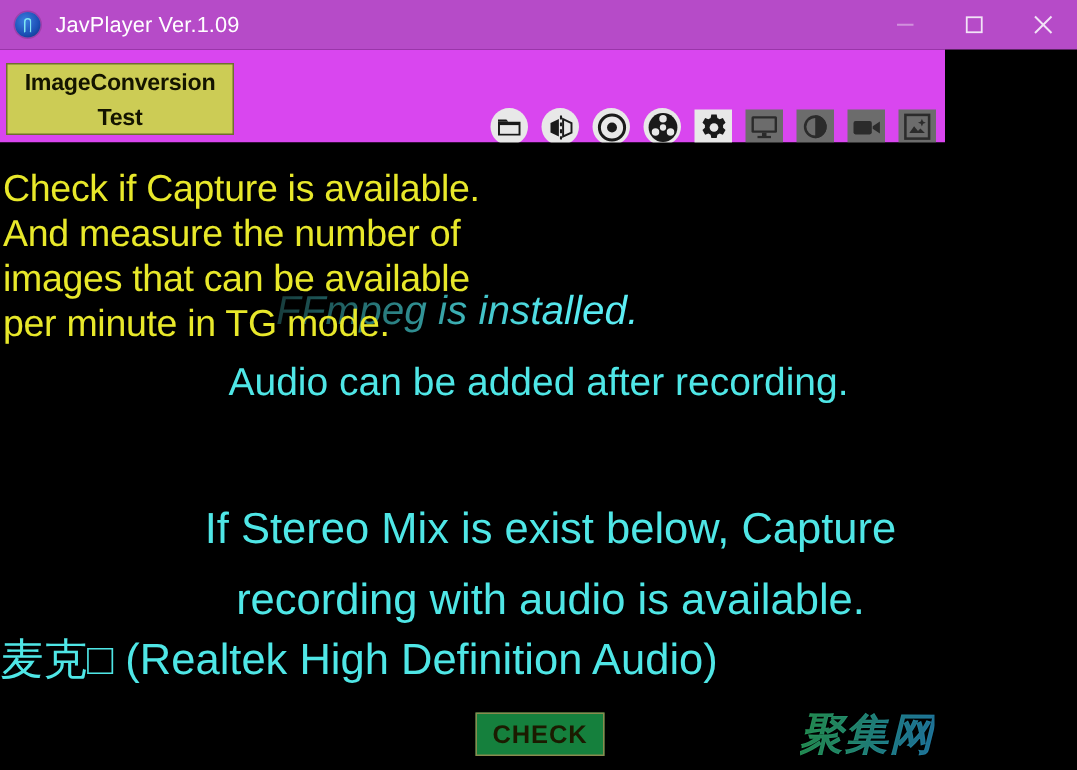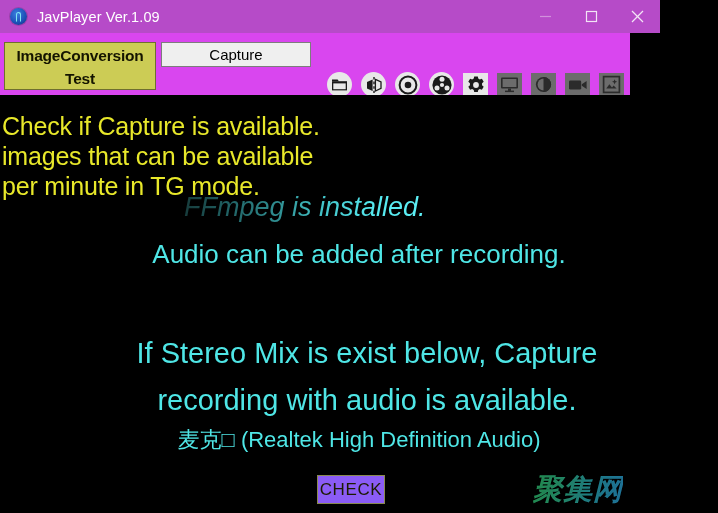--- a/index.html
+++ b/index.html
@@ -20,21 +20,21 @@
     width: 718px;
     height: 513px;
     background: #000000;
     overflow: hidden;
   }
 
   
   .titlebar {
     position: absolute;
     left: 0; top: 0;
-    width: 660px;
+    width: 718px;
     height: 33px;
     background: #b64bc8;
     display: flex;
     align-items: center;
   }
   .app-icon {
     width: 17px; height: 17px;
     margin-left: 10px;
     border-radius: 50%;
     background: radial-gradient(circle at 40% 35%, #3c7fe0 0%, #1b4fb5 60%, #0d2f72 100%);
@@ -236,40 +236,39 @@
     font-size: 29px;
     line-height: 47px;
     z-index: 2;
   }
   .teal-stereo div { display: block; }
 
   .teal-device {
     position: absolute;
     left: 0; right: 0;
     top: 327px;
-    text-align: center;
     color: #4fe6e6;
-    font-size: 22px;
+    font-size: 29px;
     line-height: 36px;
     white-space: nowrap;
     z-index: 2;
   }
 
   .btn-check {
     position: absolute;
     left: 317px;
     top: 380px;
-    width: 68px;
+    width: 86px;
     height: 29px;
-    background: #8b5cf6;
+    background: #15803d;
     border: 1px solid #8a8a4f;
     box-sizing: border-box;
     color: #1b1b00;
     font-size: 17px;
-    font-weight: normal;
+    font-weight: bold;
     letter-spacing: 0.6px;
     display: flex;
     align-items: center;
     justify-content: center;
     cursor: pointer;
     z-index: 4;
   }
 
   .watermark {
     position: absolute;
@@ -317,21 +316,20 @@
     </div>
   </div>
 
   <div class="toolbar">
 
     <div class="btn-imgconv">
       <span>ImageConversion</span>
       <span>Test</span>
     </div>
 
-    <div class="btn-capture">Capture</div>
 
     <div class="capture-select">
       <span class="sel-text">DMM,R,DUGA,MGS,VLC</span>
       <span class="caret"></span>
     </div>
 
     <div class="icon-row">
 
       <div class="icon-circle">
         <svg width="17" height="14" viewBox="0 0 17 14">
@@ -408,20 +406,21 @@
         </svg>
       </div>
 
     </div>
   </div>
 
   <div class="msg-area">
 
     <div class="yellow-block">
       <div>Check if Capture is available.</div>
+      <div>And measure the number of</div>
       <div>images that can be available</div>
       <div>per minute in TG mode.</div>
     </div>
 
     <div class="teal-ffmpeg">FFmpeg is installed.</div>
 
     <div class="teal-audio">Audio can be added after recording.</div>
 
     <div class="teal-stereo">
       <div>If Stereo Mix is exist below, Capture</div>

